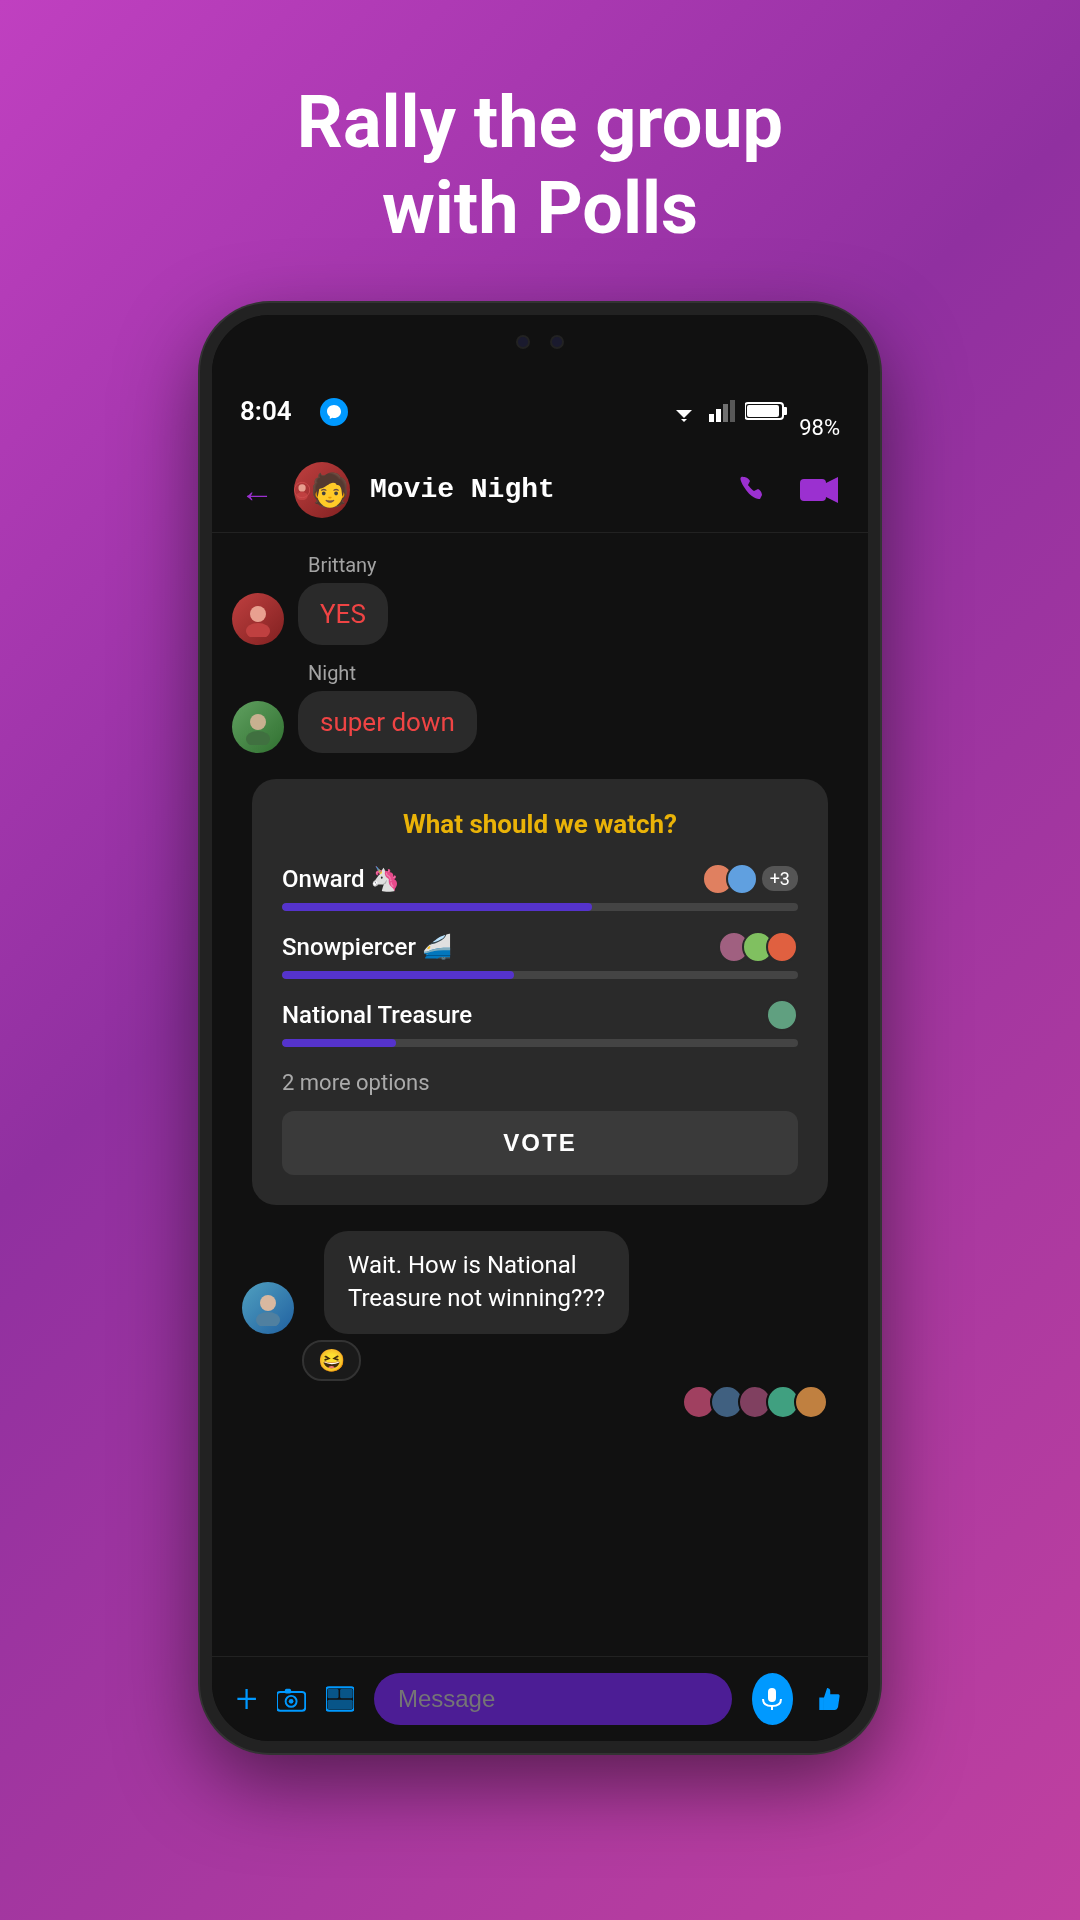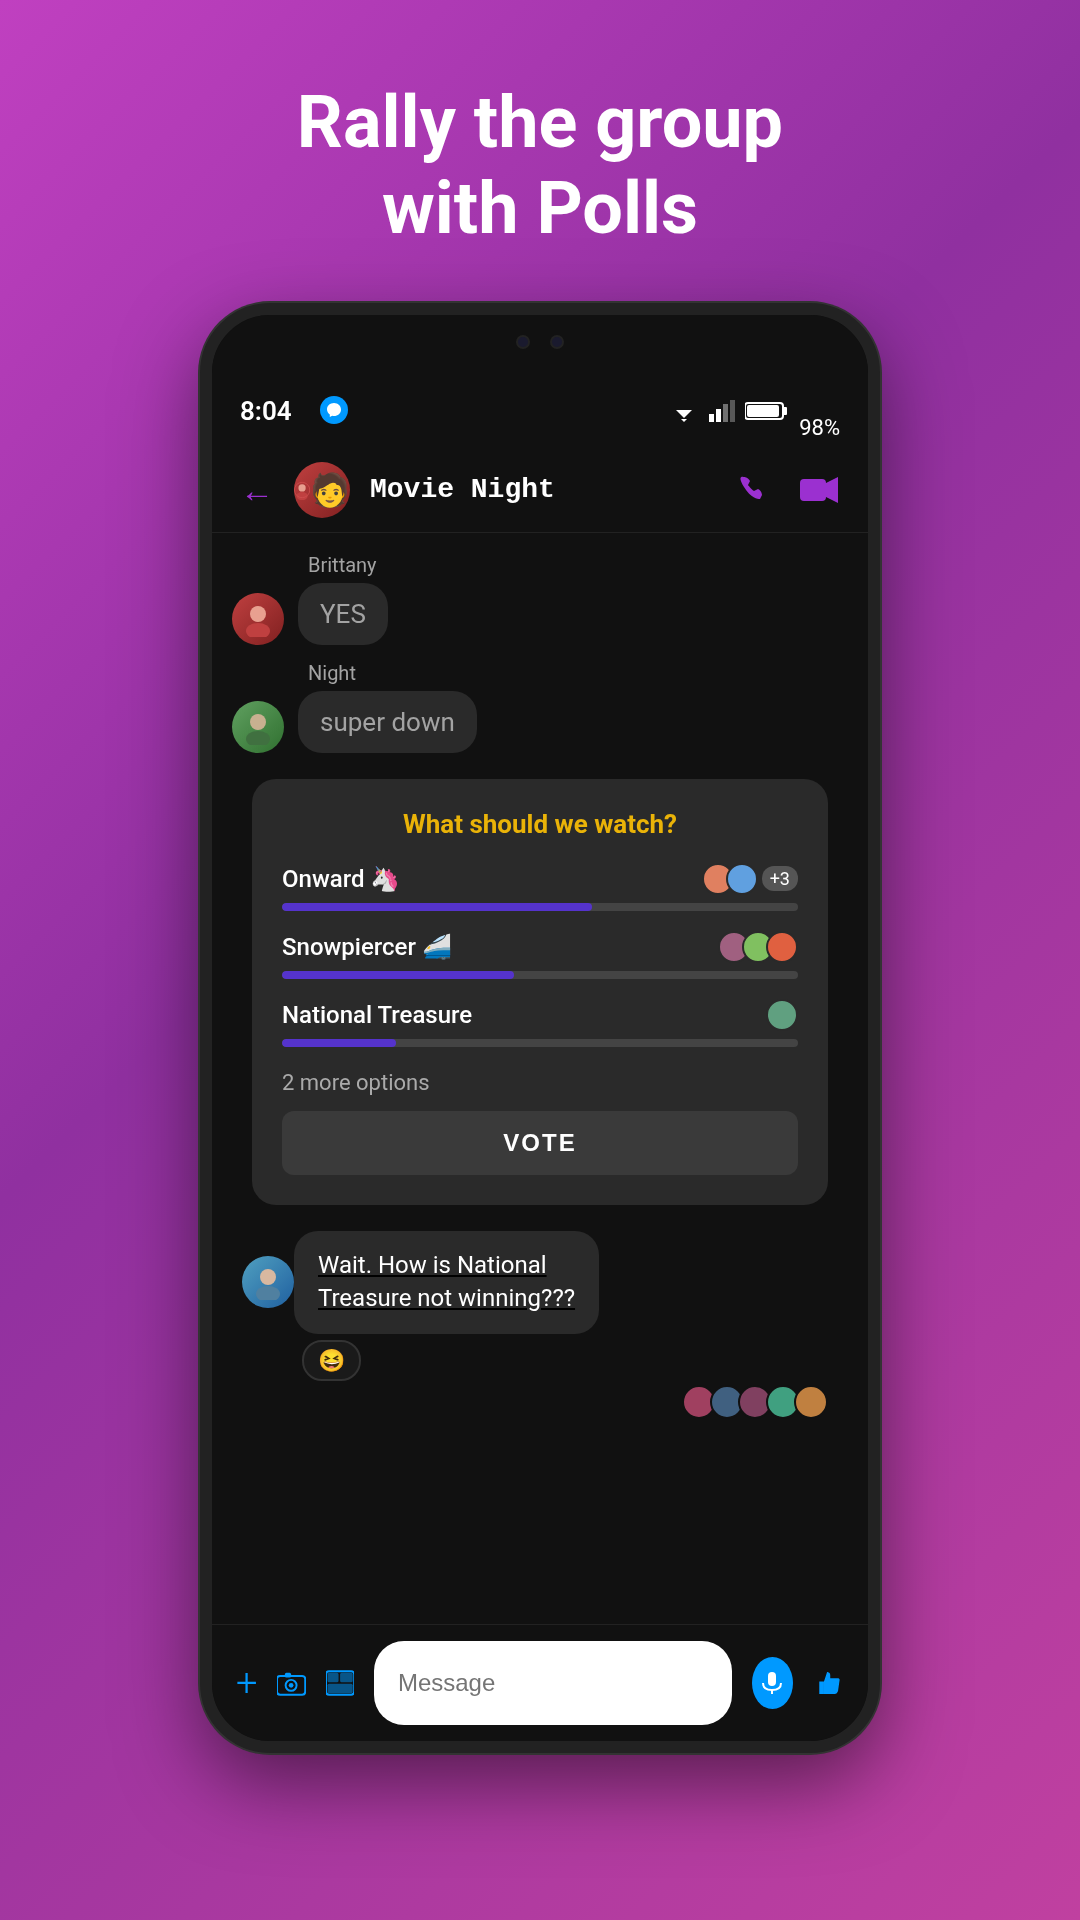--- a/index.html
+++ b/index.html
@@ -187,21 +187,21 @@
       background: linear-gradient(135deg, #d04040, #802020);
       display: flex;
       align-items: center;
       justify-content: center;
       font-size: 22px;
       flex-shrink: 0;
     }
 
     .message-bubble {
       background: #2a2a2a;
-      color: #a3a3a3;
+      color: #ef4444;
       padding: 16px 22px;
       border-radius: 24px;
       font-size: 26px;
       max-width: 400px;
       text-align: center;
     }
 
     
     .poll-card {
       background: #2a2a2a;
@@ -288,24 +288,23 @@
       font-weight: 700;
       letter-spacing: 2px;
       width: 100%;
       cursor: pointer;
       text-align: center;
     }
 
     
     .text-message-row {
       display: flex;
-      align-items: center;
-      gap: 0;
+      align-items: flex-end;
+      gap: 30px;
       margin: 0 10px;
-      text-decoration: underline;
     }
 
     .text-bubble {
       background: #2a2a2a;
       color: white;
       padding: 18px 24px;
       border-radius: 24px;
       font-size: 24px;
       max-width: 380px;
       line-height: 1.4;
@@ -354,24 +353,24 @@
     }
 
     .bottom-icon {
       color: #0099ff;
       font-size: 34px;
       cursor: pointer;
     }
 
     .message-input {
       flex: 1;
-      background: #ffffff;
+      background: #4c1d95;
       border: none;
       border-radius: 30px;
-      padding: 28px 24px;
+      padding: 12px 24px;
       color: #888;
       font-size: 24px;
       outline: none;
     }
 
     .mic-btn {
       width: 52px;
       height: 52px;
       background: #0099ff;
       border-radius: 50%;
@@ -409,21 +408,21 @@
   <div class="phone-side-btn"></div>
 
   <div class="phone-notch-area">
     <div class="camera-dots">
       <div class="camera-dot"></div>
       <div class="camera-dot"></div>
     </div>
   </div>
 
   <div class="status-bar">
-    <div style="display:flex;align-items:flex-start;gap:28px">
+    <div style="display:flex;align-items:flex-end;gap:28px">
       <span class="status-time">8:04</span>
       <div class="messenger-icon">
         <svg width="16" height="16" viewBox="0 0 16 16" fill="white">
           <path d="M8 1C4.1 1 1 3.8 1 7.3c0 2.1 1.1 4 2.8 5.2v2.5l2.4-1.3c.6.2 1.2.3 1.8.3 3.9 0 7-2.8 7-6.3C15 3.8 11.9 1 8 1z"></path>
         </svg>
       </div>
     </div>
     <div class="status-icons">
 
       <svg width="30" height="22" viewBox="0 0 30 22" fill="white">

